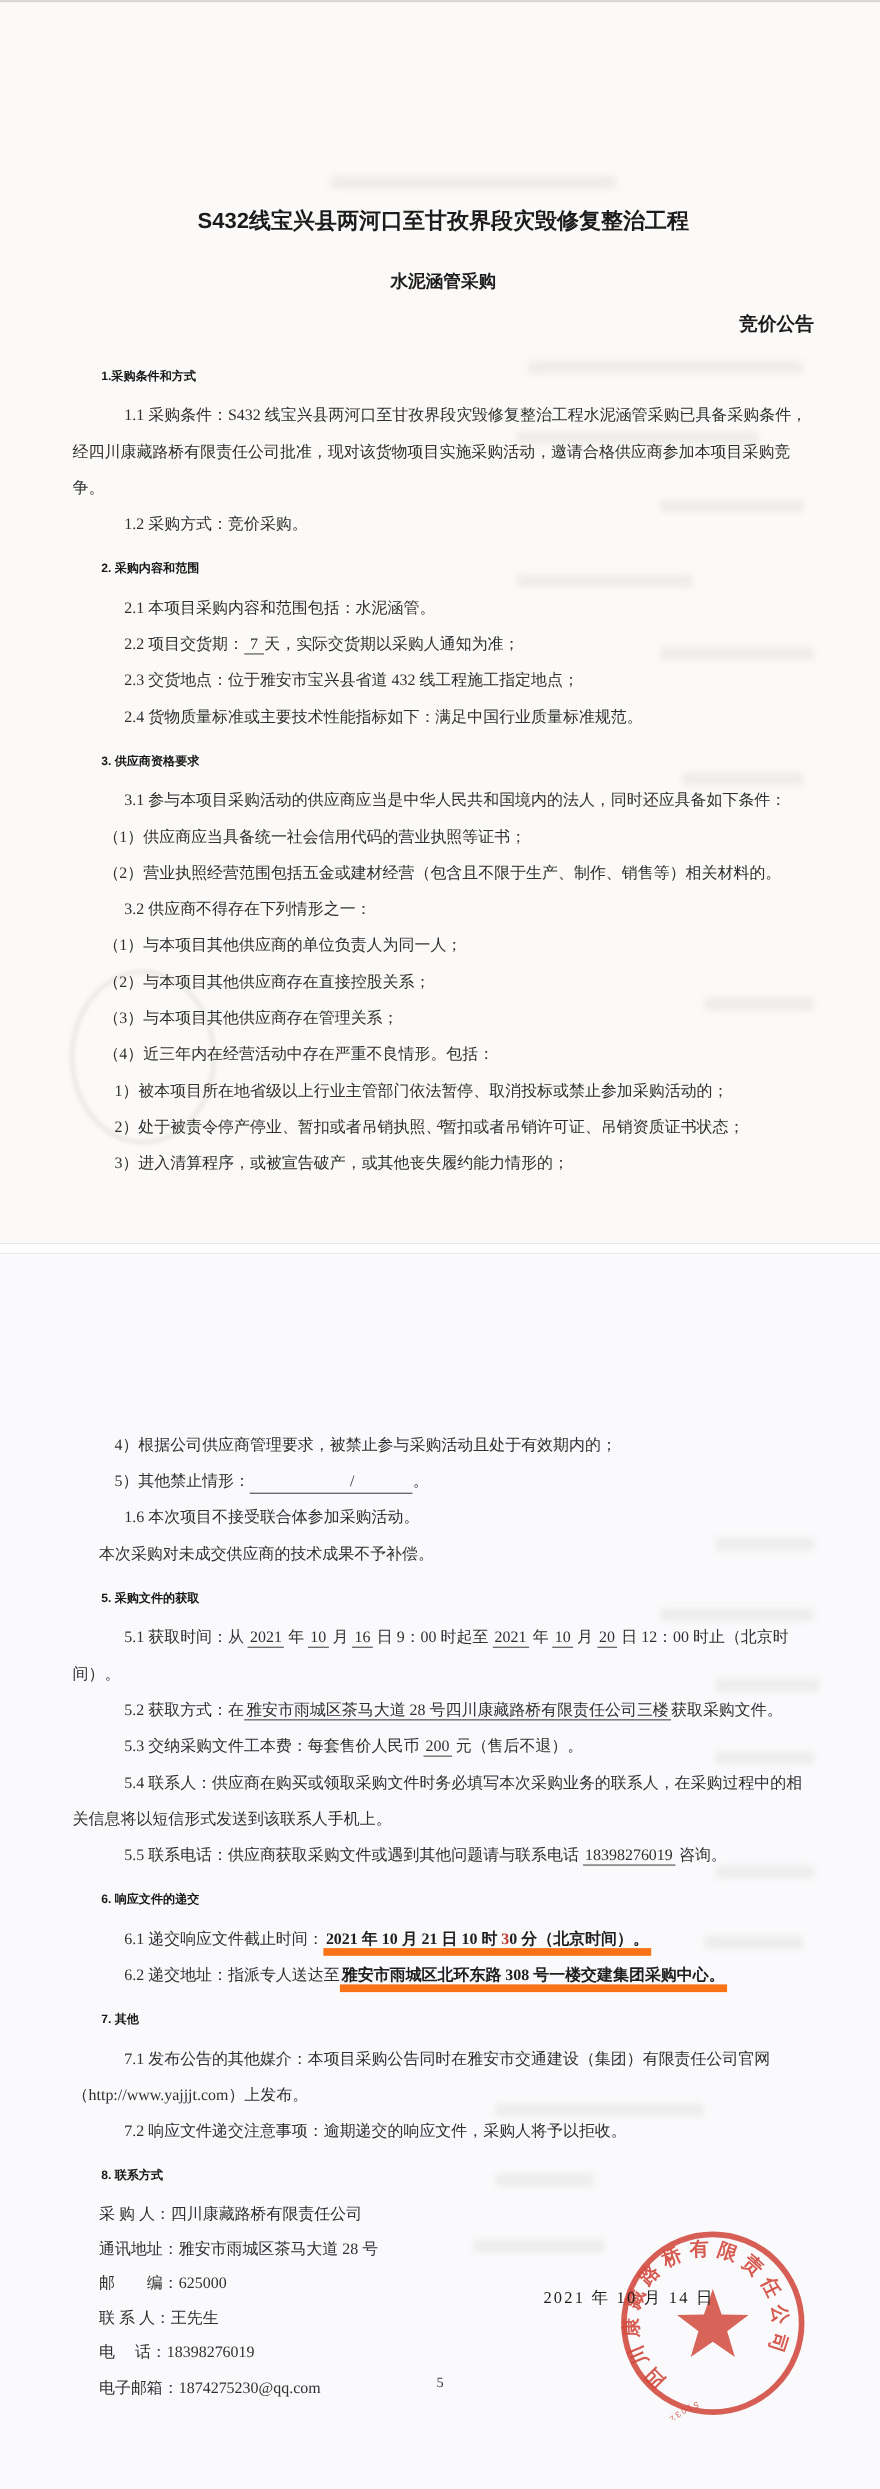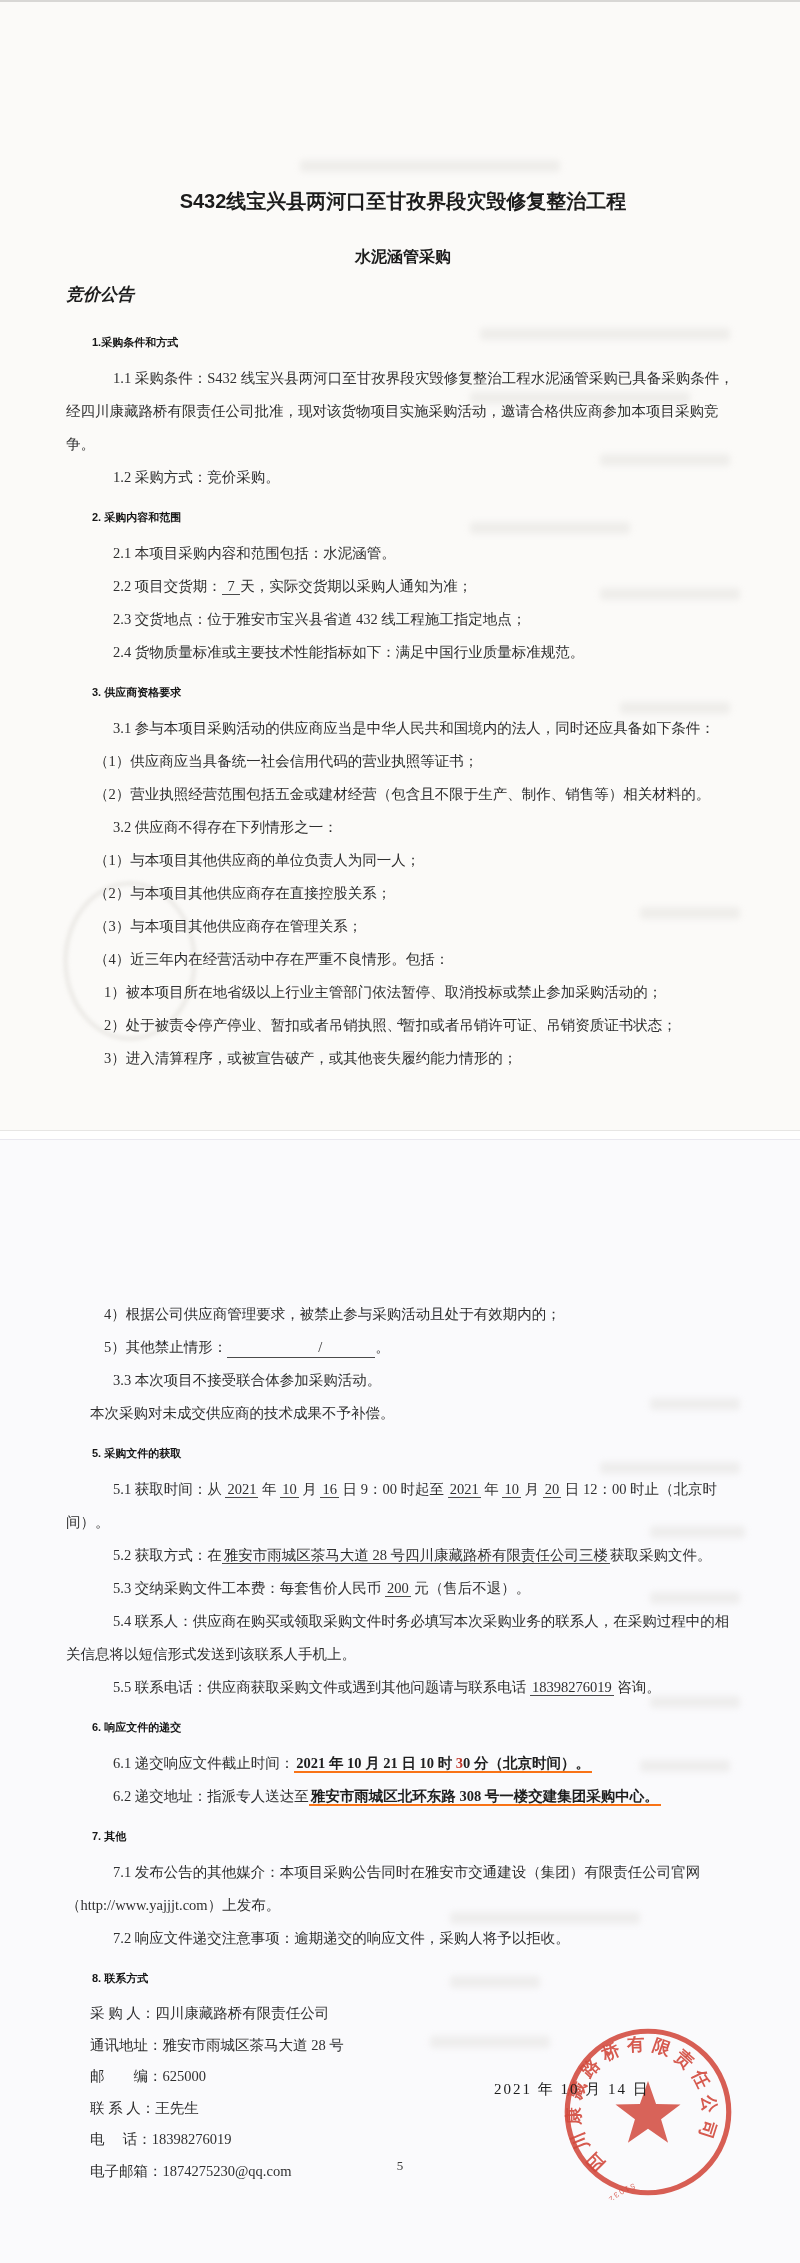--- a/index.html
+++ b/index.html
@@ -17,34 +17,34 @@
 
   .content{position:relative;padding:0 60px 0 66px;font-size:14.5px;line-height:33px;}
   .content1{padding-top:184px;}
   .content2{padding-top:158px;}
 
   .title1{font-family:"Liberation Sans","DejaVu Sans",sans-serif;font-weight:bold;font-size:20px;
           text-align:center;line-height:30px;margin:0;color:#1c1c1c;}
   .title2{font-family:"Liberation Sans","DejaVu Sans",sans-serif;font-weight:bold;font-size:16px;
           text-align:center;line-height:26px;margin:28px 0 0 0;color:#1c1c1c;}
   .title3{font-family:"Liberation Sans","DejaVu Sans",sans-serif;font-weight:bold;font-size:17px;
-          text-align:left;line-height:26px;margin:12px 0 0 0;color:#1c1c1c;font-style:italic;}
+          text-align:right;line-height:26px;margin:12px 0 0 0;color:#1c1c1c;}
 
   .h{font-family:"Liberation Sans","DejaVu Sans",sans-serif;font-weight:bold;font-size:11px;
      line-height:36px;margin:5px 0 2px 26px;color:#171717;}
   .h.first{margin-top:16px;}
 
   p.line{margin:0;}
   .i1{text-indent:47px;}   
   .i2{text-indent:28px;}   
   .i3{text-indent:38px;}   
   .i0{text-indent:24px;}   
 
   .u{border-bottom:1px solid #4a4a4a;padding:0 2px;}
-  .ub{font-weight:bold;border-bottom:2px solid #f97316;padding:0 2px;color:#1e1e1e;}
+  .ub{font-weight:bold;border-bottom:7px solid #f97316;padding:0 2px;color:#1e1e1e;}
   .blank{display:inline-block;width:148px;border-bottom:1px solid #4a4a4a;text-align:center;
          height:20px;line-height:20px;vertical-align:baseline;}
   .red{color:#c0392b;}
 
   .pagenum{position:absolute;left:0;width:100%;text-align:center;font-size:13px;color:#3c3c3c;margin:0;}
   .pagenum1{top:1012px;}
   .pagenum2{top:1018px;}
 
   
   .g{position:absolute;background:#dcdad6;opacity:.40;filter:blur(3px);border-radius:3px;height:12px;}
@@ -113,21 +113,21 @@
   <div class="g" style="left:650px;top:452px;width:90px;"></div>
   <div class="g" style="left:650px;top:556px;width:90px;"></div>
   <div class="g" style="left:640px;top:620px;width:90px;"></div>
   <div class="g" style="left:450px;top:772px;width:190px;"></div>
   <div class="g" style="left:450px;top:836px;width:90px;"></div>
   <div class="g" style="left:430px;top:896px;width:120px;"></div>
 
   <div class="content content2">
     <p class="line i3">4）根据公司供应商管理要求，被禁止参与采购活动且处于有效期内的；</p>
     <p class="line i3"><span>5）其他禁止情形：</span><span class="blank">/</span><span>。</span></p>
-    <p class="line i1">3.3 本次项目不接受联合体参加采购活动。</p>
+    <p class="line i1">1.6 本次项目不接受联合体参加采购活动。</p>
 
     <p class="line i0">本次采购对未成交供应商的技术成果不予补偿。</p>
 
     <p class="h">5. 采购文件的获取</p>
     <p class="line i1"><span>5.1 获取时间：从 </span><span class="u">2021</span><span> 年 </span><span class="u">10</span><span> 月 </span><span class="u">16</span><span> 日 9：00 时起至 </span><span class="u">2021</span><span> 年 </span><span class="u">10</span><span> 月 </span><span class="u">20</span><span> 日 12：00 时止（北京时间）。</span></p>
     <p class="line i1"><span>5.2 获取方式：在</span><span class="u">雅安市雨城区茶马大道 28 号四川康藏路桥有限责任公司三楼</span><span>获取采购文件。</span></p>
     <p class="line i1"><span>5.3 交纳采购文件工本费：每套售价人民币 </span><span class="u">200</span><span> 元（售后不退）。</span></p>
     <p class="line i1">5.4 联系人：供应商在购买或领取采购文件时务必填写本次采购业务的联系人，在采购过程中的相关信息将以短信形式发送到该联系人手机上。</p>
     <p class="line i1"><span>5.5 联系电话：供应商获取采购文件或遇到其他问题请与联系电话 </span><span class="u">18398276019</span><span> 咨询。</span></p>
 

